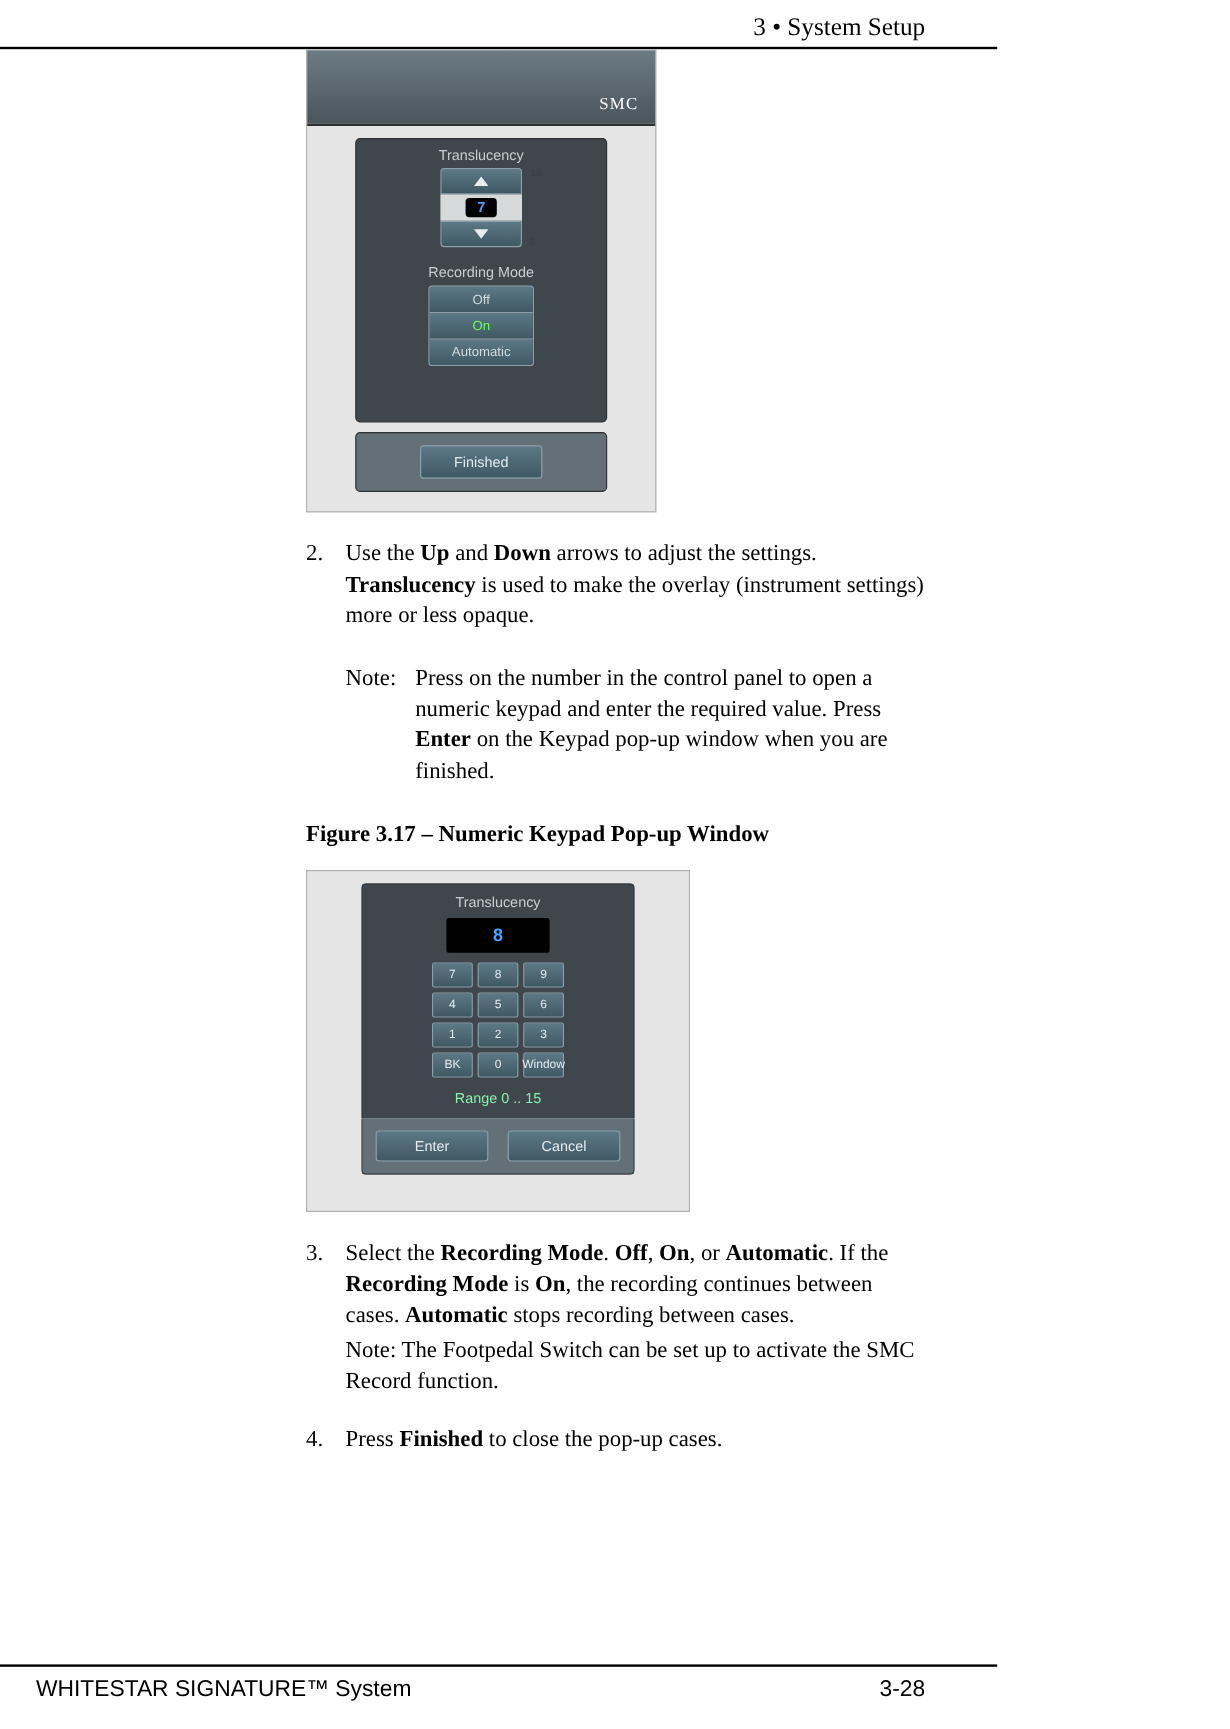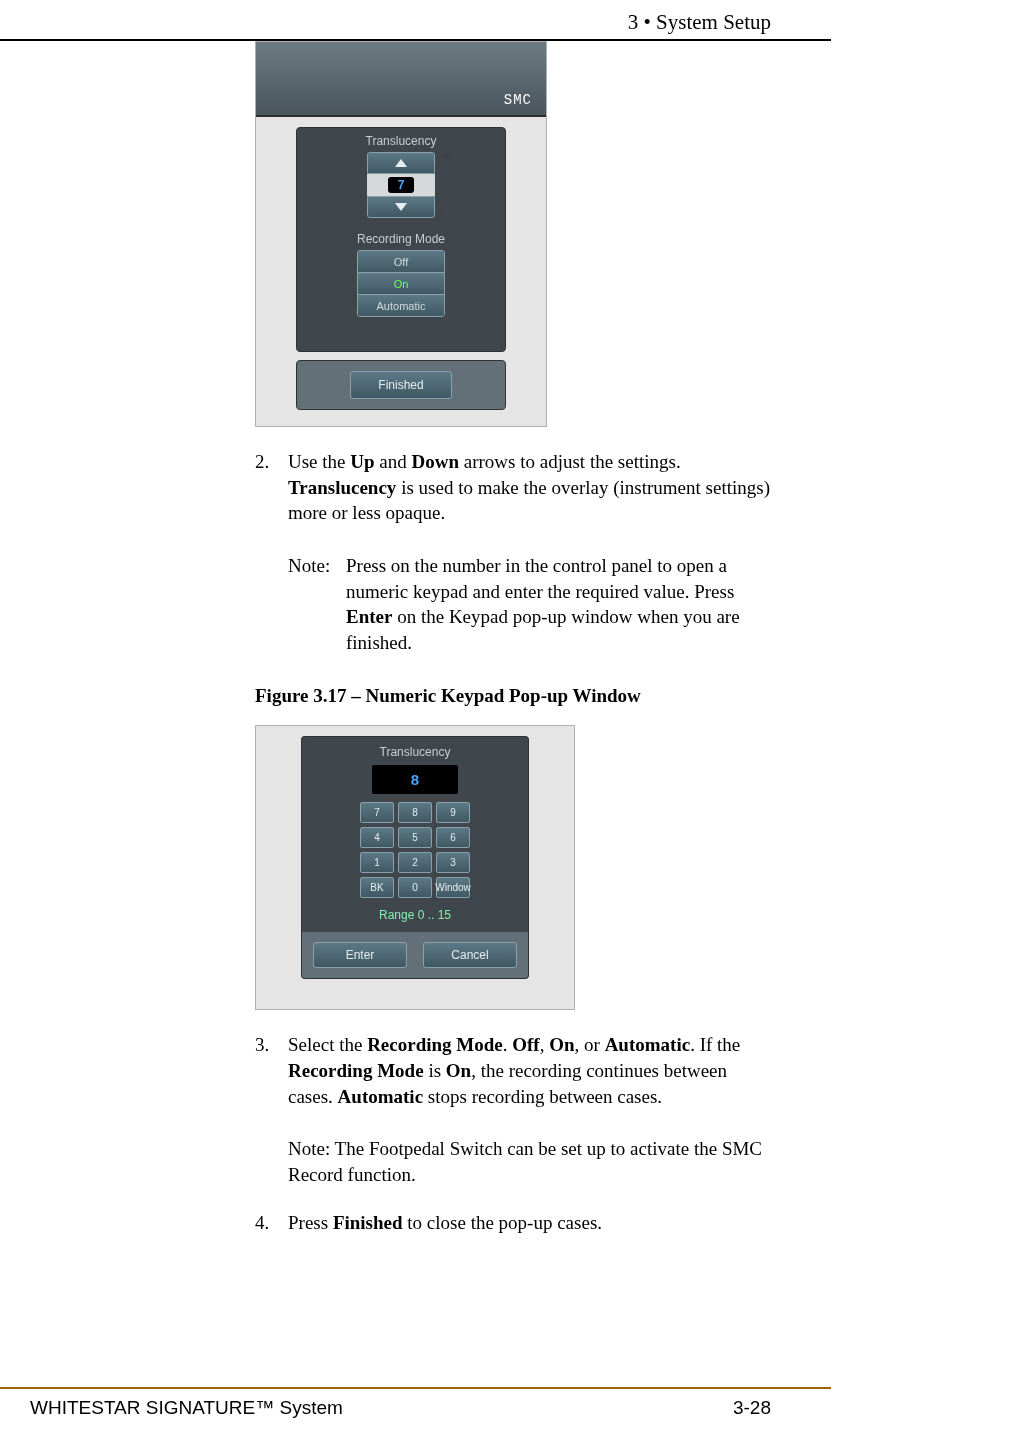--- a/index.html
+++ b/index.html
@@ -39,23 +39,23 @@
     display: flex;
     flex-direction: column;
   }
   .fig316 .titlebar {
     height: 54px;
     background: linear-gradient(#6c7b83 0%, #4a555c 100%);
     border-bottom: 2px solid #2b2f32;
     display:flex;
     justify-content:flex-end;
     align-items:flex-end;
-    padding: 12px 14px 7px 0;
+    padding: 0 14px 7px 0;
     color:#fff;
-    font-family: Liberation Mono, monospace;
+    font-family: Liberation Serif, serif;
     font-size: 14px;
     letter-spacing: 1px;
     text-align: center;
   }
   .panel316 {
     flex:1;
     background:#3f464c;
     margin: 10px 40px 8px 40px;
     border-radius: 4px;
     border:1px solid #2d3236;
@@ -138,24 +138,24 @@
     border:1px solid #2d3236;border-top:none;padding:10px;
     display:flex;gap:16px;justify-content:center;}
   .kp-act-btn{width:92px;height:24px;background:linear-gradient(#5d7886,#3f5964);
     border:1px solid #8aa0ab;border-radius:3px;color:#e4ecf0;font-family:Arial,sans-serif;font-size:12px;
     display:flex;align-items:center;justify-content:center;}
   .step{ display:flex; margin-top:22px; line-height:1.35;}
   .step-num{ width:33px; flex-shrink:0;}
   .step-body{ flex:1;}
   .note-row{ display:flex; margin-top:27px; line-height:1.35;}
   .note-label{ width:58px; flex-shrink:0;}
-  .plain-note{ margin-top:27px; line-height:1.35;}
+  .plain-note{ margin-top:4px; line-height:1.35;}
   .footer{
     position:absolute; bottom:22px; left:0; right:0;
-    border-top:2px solid #a16207;
+    border-top:2px solid #000000;
     display:flex; justify-content:space-between;
     padding: 8px 60px 0 30px;
     font-size:19px;
     font-family: Arial, Helvetica, sans-serif;
   }
   .footer .left{}
   .footer .mid{}
   .footer .right{}
 </style>
 </head>

